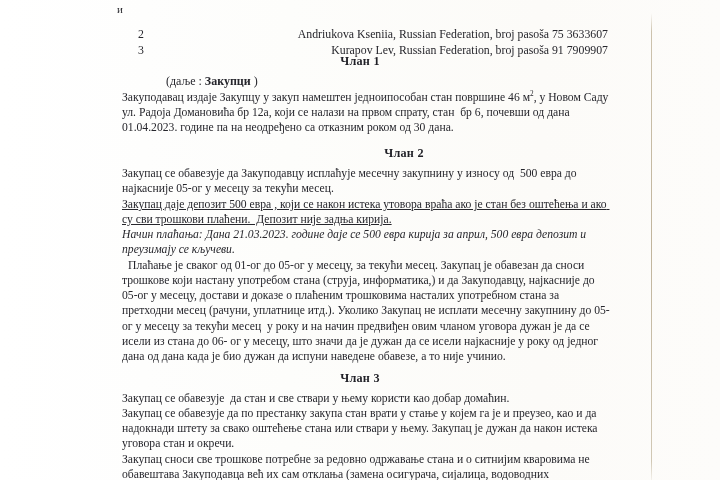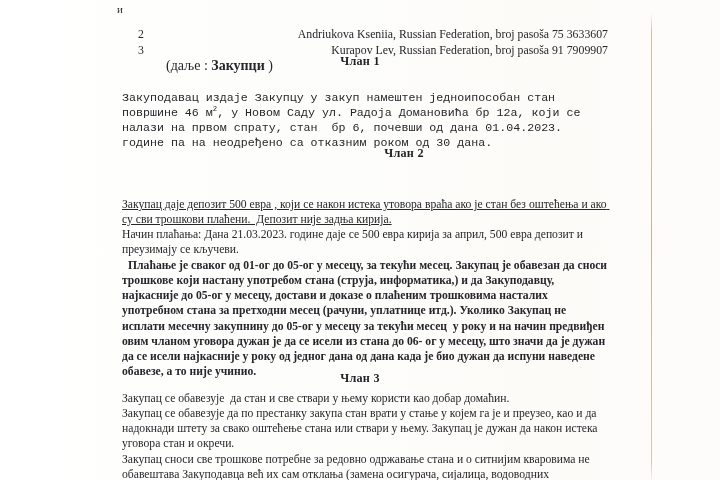--- a/index.html
+++ b/index.html
@@ -90,23 +90,23 @@
   .party-num {
     width: 20px;
     flex: 0 0 20px;
     text-align: left;
   }
   .party-text {
     flex: 1 1 auto;
     text-align: right;
   }
   .party-alias {
-    margin-top: 0px;
+    margin-top: 16px;
     padding-left: 28px;
-    font-size: 14px;
+    font-size: 12px;
     line-height: 15.6px;
     color: #26262c;
   }
   .party-alias b {
     font-weight: 700;
   }
 
   
   .article-head {
     position: absolute;
@@ -125,21 +125,20 @@
     left: 122px;
     width: 488px;
     font-size: 11.65px;
     line-height: 15.15px;
     text-align: left;
     color: #26262c;
     white-space: pre-wrap;
   }
   .para.indent {
     text-indent: 6px;
-    font-weight: bold;
   }
 
   sup.sq {
     font-size: 0.62em;
     vertical-align: super;
     line-height: 0;
   }
 
   
   #content {
@@ -167,28 +166,29 @@
       <div class="party-row">
         <span class="party-num">3</span>
         <span class="party-text">Kurapov Lev,  Russian Federation, broj pasoša 91 7909907</span>
       </div>
 
       <div class="party-alias"><span>(даље : </span><b>Закупци</b><span> )</span></div>
     </div>
 
     <div class="article-head" style="top:54px;">Члан 1</div>
 
-    <div class="para" style="top:90px;font-family:Liberation Mono, monospace;"><span>Закуподавац издаје Закупцу у закуп намештен једноипособан стан површине 46 м</span><sup class="sq">2</sup><span>, у Новом Саду ул. Радоја Домановића бр 12а, који се налази на првом спрату, стан  бр 6, почевши од дана 01.04.2023. године па на неодређено са отказним роком од 30 дана.</span></div>
+    <div class="para" style="top:90px;"><span>Закуподавац издаје Закупцу у закуп намештен једноипособан стан површине 46 м</span><sup class="sq">2</sup><span>, у Новом Саду ул. Радоја Домановића бр 12а, који се налази на првом спрату, стан  бр 6, почевши од дана 01.04.2023. године па на неодређено са отказним роком од 30 дана.</span></div>
 
     <div class="article-head" style="top:146px;padding-left:44px;">Члан 2</div>
 
+    <div class="para" style="top:166px;">Закупац се обавезује да Закуподавцу исплаћује месечну закупнину у износу од  500 евра до најкасније 05-ог у месецу за текући месец.</div>
 
     <div class="para" style="top:197px;text-decoration:underline;">Закупац даје депозит 500 евра , који се након истека утовора враћа ако је стан без оштећења и ако су сви трошкови плаћени.  Депозит није задња кирија.</div>
 
-    <div class="para" style="top:227px;">Начин плаћања: Дана 21.03.2023. године даје се 500 евра кирија за април, 500 евра депозит и преузимају се кључеви.</div>
+    <div class="para" style="top:227px;font-style:italic;">Начин плаћања: Дана 21.03.2023. године даје се 500 евра кирија за април, 500 евра депозит и преузимају се кључеви.</div>
 
     <div class="para indent" style="top:258px;">Плаћање је сваког од 01-ог до 05-ог у месецу, за текући месец. Закупац је обавезан да сноси трошкове који настану употребом стана (струја, информатика,) и да Закуподавцу, најкасније до 05-ог у месецу, достави и доказе о плаћеним трошковима насталих употребном стана за претходни месец (рачуни, уплатнице итд.). Уколико Закупац не исплати месечну закупнину до 05-ог у месецу за текући месец  у року и на начин предвиђен овим чланом уговора дужан је да се исели из стана до 06- ог у месецу, што значи да је дужан да се исели најкасније у року од једног дана од дана када је био дужан да испуни наведене обавезе, а то није учинио.</div>
 
     <div class="article-head" style="top:371px;text-align:center;">Члан 3</div>
 
     <div class="para" style="top:406px;">Закупац се обавезује да по престанку закупа стан врати у стање у којем га је и преузео, као и да надокнади штету за свако оштећење стана или ствари у њему. Закупац је дужан да након истека уговора стан и окречи.</div>
 
     <div class="para" style="top:391px;">Закупац се обавезује  да стан и све ствари у њему користи као добар домаћин.</div>
 
     <div class="para" style="top:452px;">Закупац сноси све трошкове потребне за редовно одржавање стана и о ситнијим кваровима не обавештава Закуподавца већ их сам отклања (замена осигурача, сијалица, водоводних</div>

